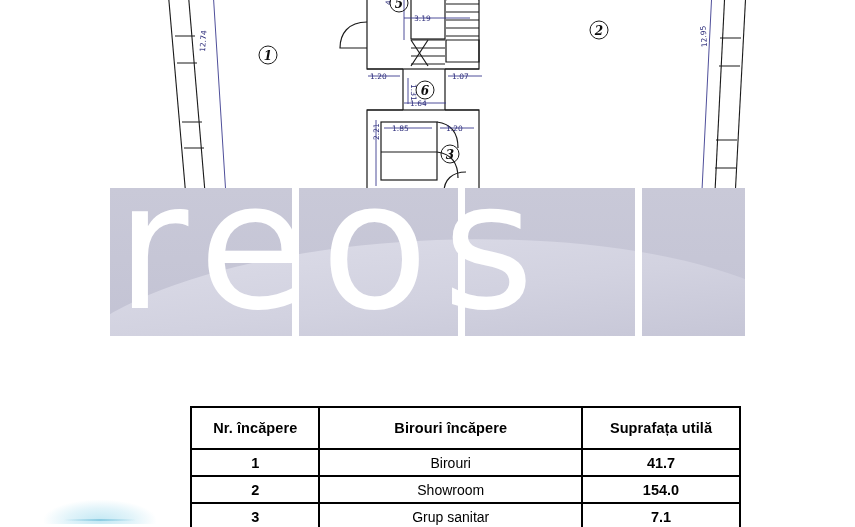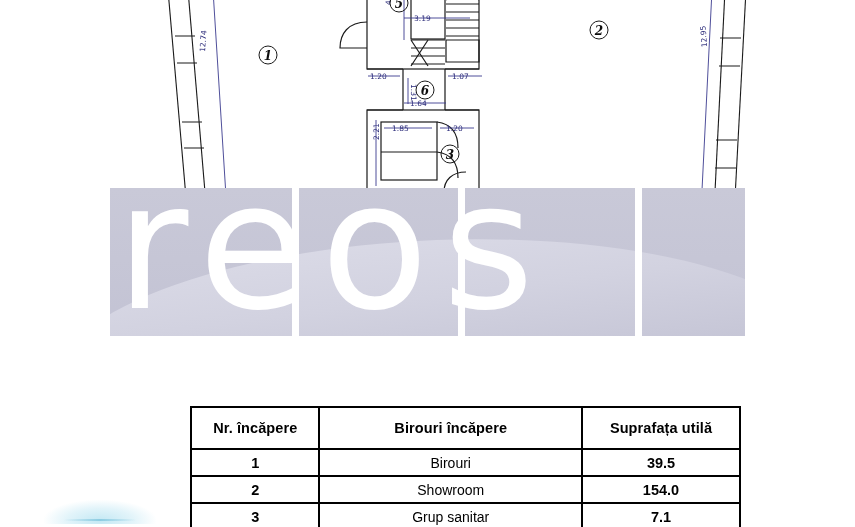--- a/index.html
+++ b/index.html
@@ -186,21 +186,21 @@
     <tr>
       <th class="col-nr">Nr. încăpere</th>
       <th class="col-name">Birouri încăpere</th>
       <th class="col-area">Suprafața utilă</th>
     </tr>
   </thead>
   <tbody>
     <tr>
       <td class="num">1</td>
       <td class="name">Birouri</td>
-      <td class="area">39.5</td>
+      <td class="area">41.7</td>
     </tr>
     <tr>
       <td class="num">2</td>
       <td class="name">Showroom</td>
       <td class="area">154.0</td>
     </tr>
     <tr>
       <td class="num">3</td>
       <td class="name">Grup sanitar</td>
       <td class="area">7.1</td>

